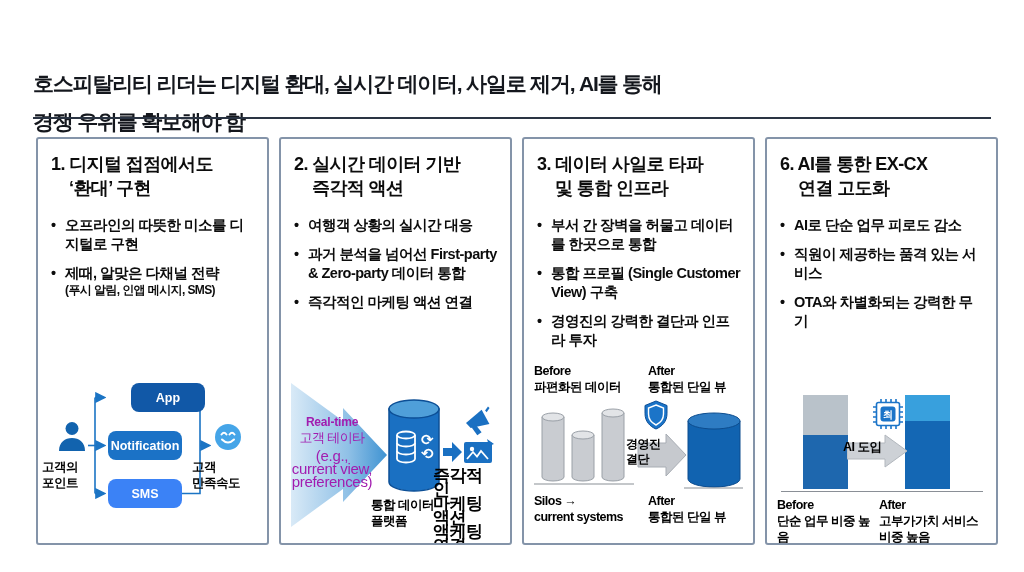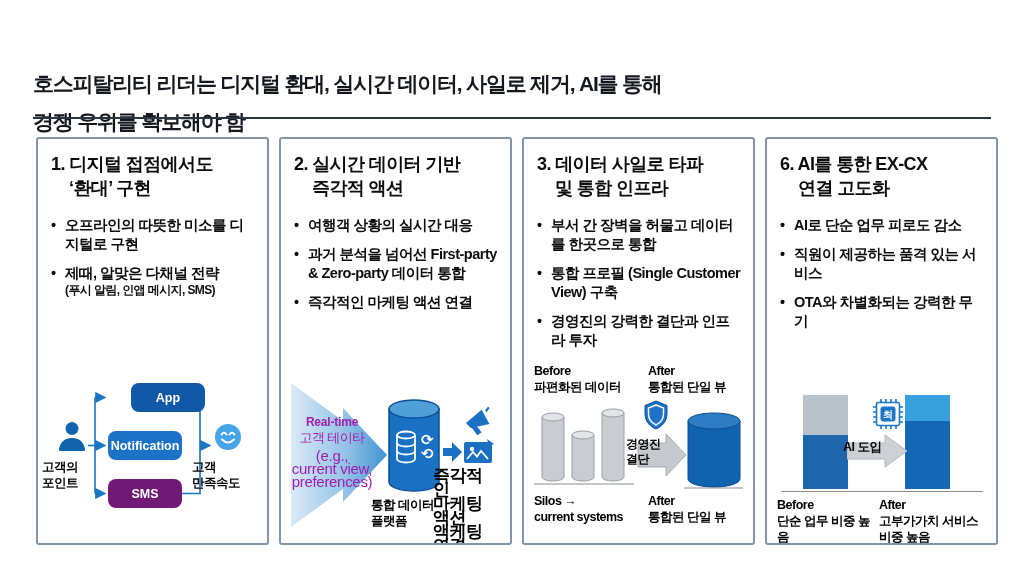--- a/index.html
+++ b/index.html
@@ -59,21 +59,21 @@
   .d1 .lines { position: absolute; left: 0; top: 0; }
   .d1 .person { position: absolute; left: 8px; top: 46px; width: 32px; height: 32px; }
   .d1 .person-label { left: -6px; top: 84px; width: 58px; }
   .chan {
     position: absolute; left: 60px; width: 74px; height: 29px; border-radius: 8px;
     color: #fff; font-weight: 700; font-size: 12.5px;
     display: flex; align-items: center; justify-content: center;
   }
   .chan-app   { top: 8px;   background: #1158a7; margin-left: 23px; }
   .chan-notif { top: 56px;  background: #1b72c6; }
-  .chan-sms   { top: 104px; background: #701a75; }
+  .chan-sms   { top: 104px; background: #3b82f6; }
   .d1 .smiley { position: absolute; left: 166px; top: 48px; width: 28px; height: 28px; }
   .d1 .smiley-label { left: 144px; top: 84px; width: 66px; }
 
   
   .d2 { width: 206px; height: 156px; }
   .d2 .bigarrow { position: absolute; left: 0; top: 2px; }
   .d2 .input-block { position: absolute; left: 0; top: 36px; width: 82px; text-align: center; color: #a21caf; }
   .d2 .in-rt   { font-size: 12px; font-weight: 700; letter-spacing: -0.2px; }
   .d2 .in-data { font-size: 13px; font-weight: 400; letter-spacing: -0.6px; }
   .d2 .in-note { font-size: 15px; font-weight: 400; line-height: 13px; letter-spacing: -0.3px; white-space: pre-line; margin-top: 2px; }

